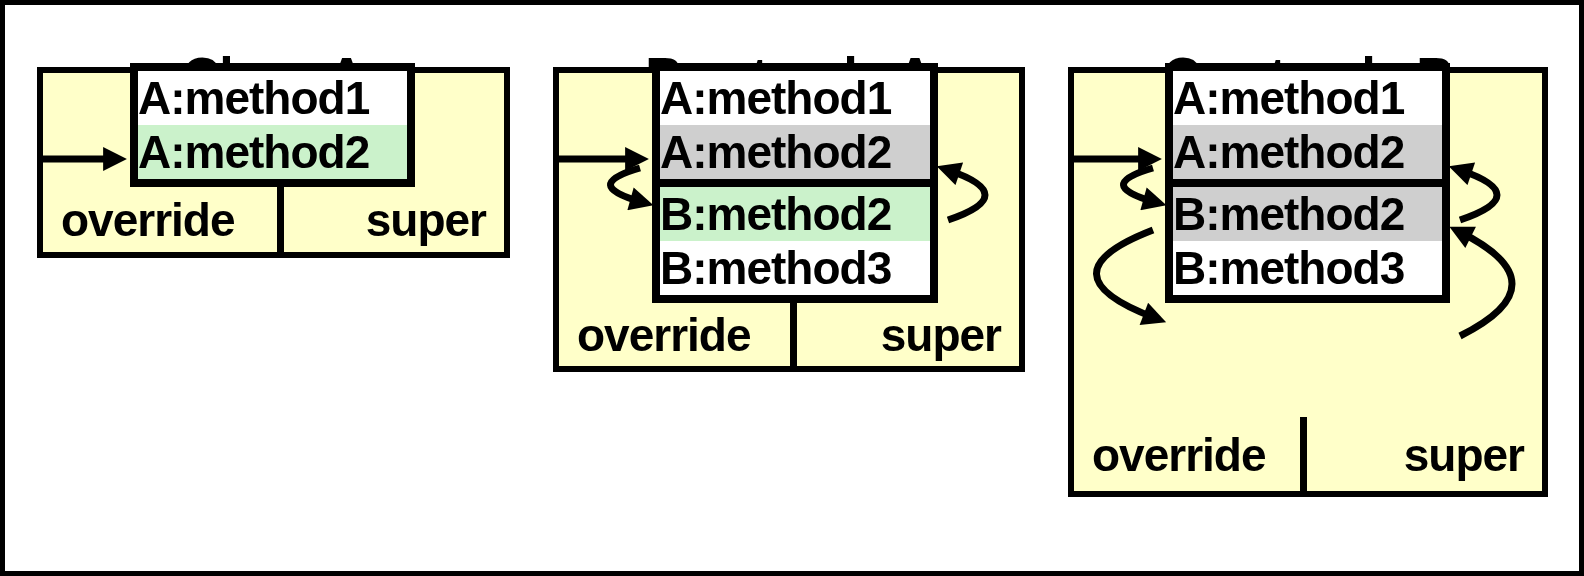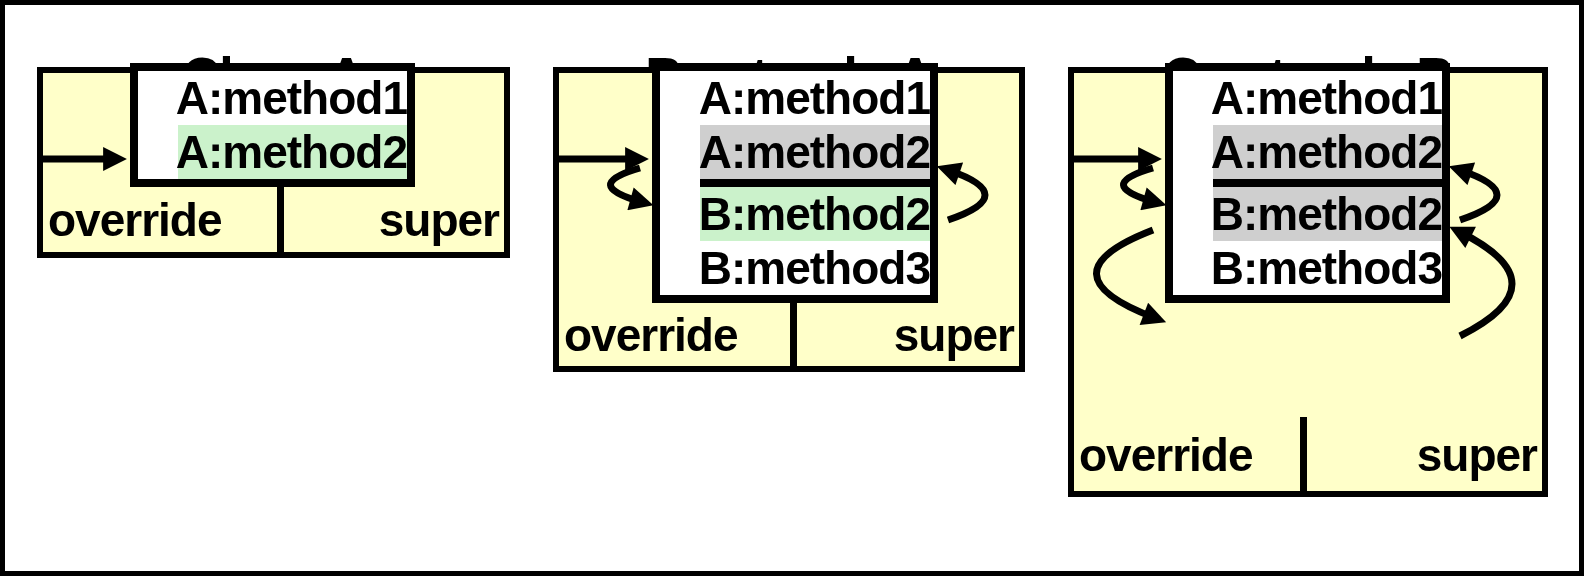--- a/index.html
+++ b/index.html
@@ -21,31 +21,31 @@
   }
   .yellow{
     position:absolute;left:0;background:var(--panel-bg,#FFFFC9);
     border:6px solid var(--line,#000);box-sizing:border-box;
   }
   .inner{
     position:absolute;background:#fff;border:8px solid var(--line,#000);
     box-sizing:border-box;
   }
   .row{
-    height:54px;box-sizing:content-box;display:flex;align-items:center;justify-content:flex-end;
-    font-size:46px;font-weight:bold;letter-spacing:-1px;white-space:nowrap;margin-left:40px;
+    height:54px;box-sizing:content-box;display:flex;align-items:center;justify-content:flex-start;
+    font-size:46px;font-weight:bold;letter-spacing:-1px;white-space:nowrap;
   }
   .row.sep{border-top:8px solid var(--line,#000)}
   .bg-white{background:var(--row-white,#fff)}
   .bg-gray{background:var(--row-gray,#CFCFCF)}
   .bg-green{background:var(--row-green,#CBF2CB)}
   .divider{position:absolute;width:7px;background:var(--line,#000)}
   .labels{
     position:absolute;display:flex;justify-content:space-between;align-items:center;
-    padding:0 5px;font-size:46px;font-weight:bold;letter-spacing:-1px;
+    padding:0 18px;font-size:46px;font-weight:bold;letter-spacing:-1px;
   }
   .arrows{position:absolute;left:0;top:0;pointer-events:none}
 </style>
 </head>
 <body style="--panel-bg: #FFFFC9; --row-white: #FFFFFF; --row-gray: #CFCFCF; --row-green: #CBF2CB; --line: #000000;">
 
 <div class="frame"></div>
 
 <section class="panel" id="panel-0" style="left: 37px; width: 473px; height: 258px;">
   <h2 class="title">Class A</h2>

